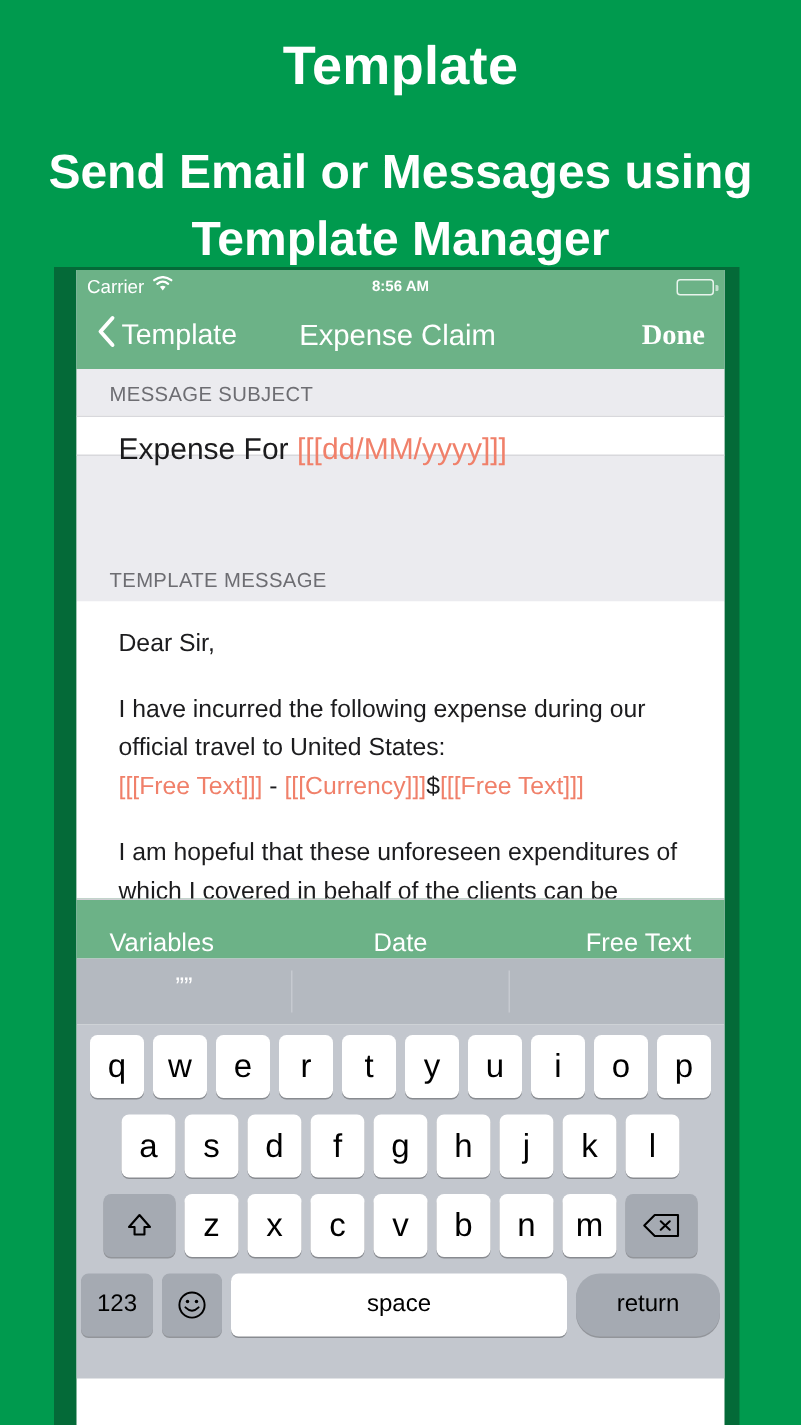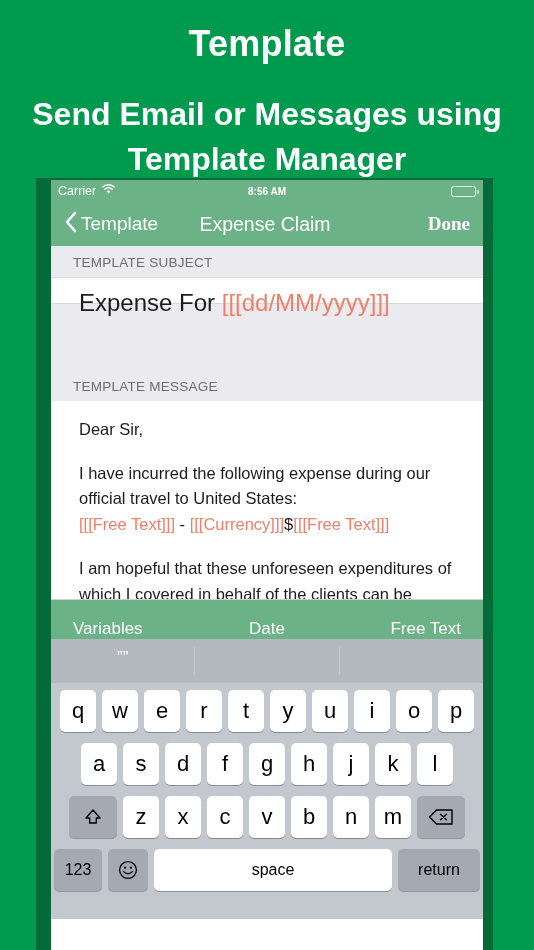--- a/index.html
+++ b/index.html
@@ -114,21 +114,21 @@
     color: #6d6d72;
     font-size: 13.5px;
     letter-spacing: 0.25px;
     padding: 9px 0 7px 22px;
   }
   .subject-row {
     background: #ffffff;
     border-top: 0.5px solid #d8d8dc;
     border-bottom: 0.5px solid #d8d8dc;
     padding: 11px 0 12px 28px;
-    font-size: 24px;
+    font-size: 20px;
     color: #1c1c1e;
     height: 27px;
   }
   .gap {
     background: #ebebef;
     height: 66px;
   }
   .var { color: #f0806a; }
   .plain { color: #1c1c1e; }
 
@@ -200,21 +200,21 @@
     box-shadow: 0 1px 0 rgba(0,0,0,0.30);
   }
   .key.dark {
     background: #a5aab2;
     box-shadow: 0 1px 0 rgba(0,0,0,0.25);
   }
   .row2 { padding: 0 18px; }
   .key.num { width: 48px; font-size: 16px; }
   .key.emoji { width: 40px; font-size: 20px; }
   .key.space { flex: 1; font-size: 16px; }
-  .key.return { width: 82px; font-size: 16px; }
+  .key.return { width: 96px; font-size: 16px; border-radius: 16px; }
   .key.shift, .key.delete { width: 48px; }
   .row3, .row4 { gap: 6px; }
   .row4 .key { height: 42px; }
 </style>
 </head>
 <body>
 
 <div class="promo">
   <div class="promo-title">Template</div>
   <div class="promo-sub">Send Email or Messages using Template Manager</div>
@@ -249,21 +249,21 @@
         <svg width="13" height="22" viewBox="0 0 13 22">
           <path d="M11 2 L3 11 L11 20" stroke="#fff" stroke-width="2.6" fill="none" stroke-linecap="round" stroke-linejoin="round"></path>
         </svg>
       </span>
       <span>Template</span>
     </div>
     <div class="nav-title">Expense Claim</div>
     <div class="nav-done">Done</div>
   </div>
 
-  <div class="section-header">TEMPLATE SUBJECT</div>
+  <div class="section-header">MESSAGE SUBJECT</div>
 
   <div class="subject-row">
     <span class="plain">Expense For </span><span class="var">[[[dd/MM/yyyy]]]</span>
   </div>
 
   <div class="gap"></div>
 
   <div class="section-header">TEMPLATE MESSAGE</div>
 
   <div class="message-body">

